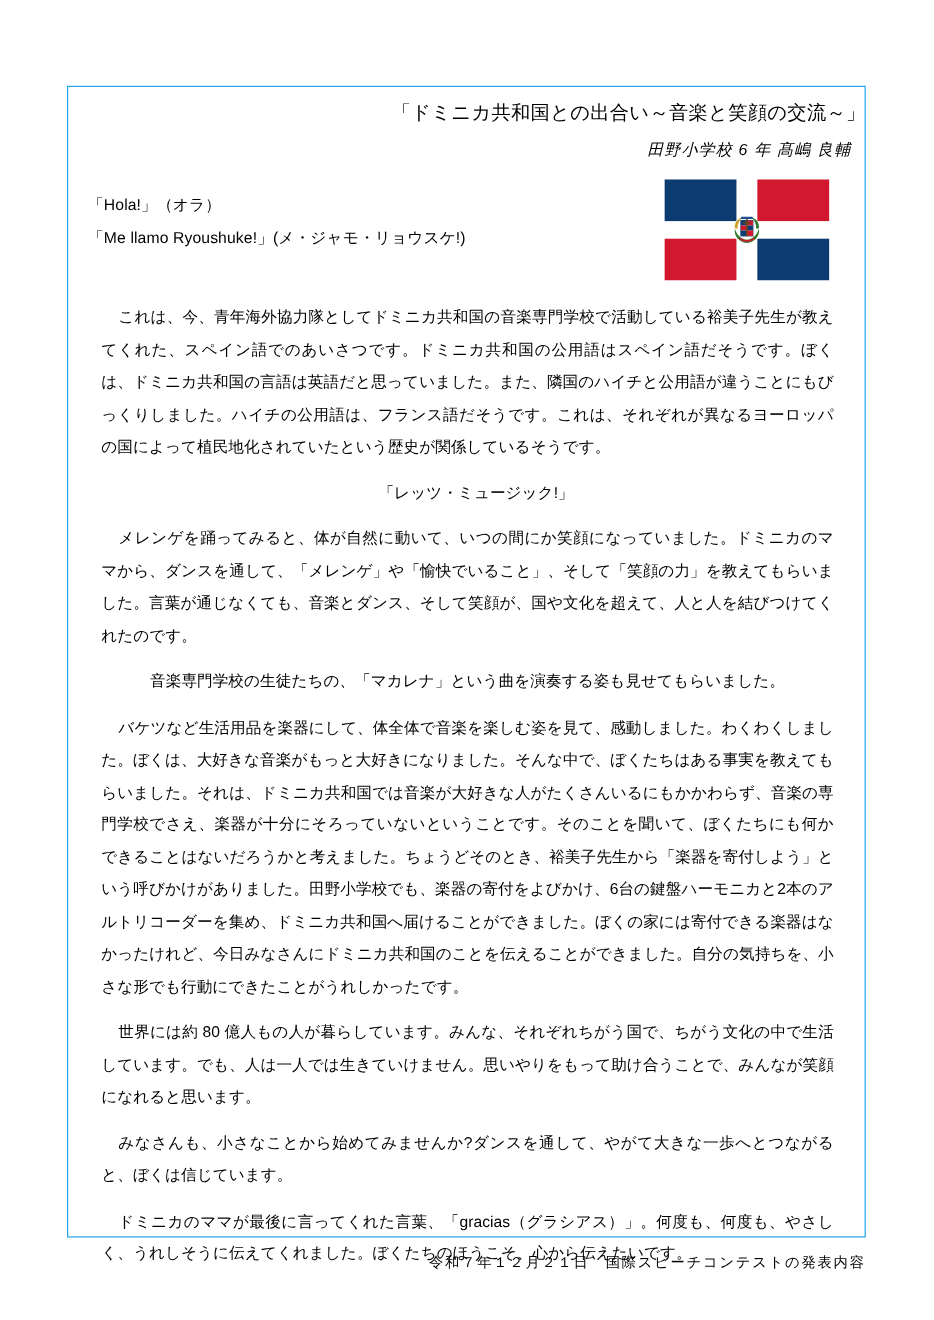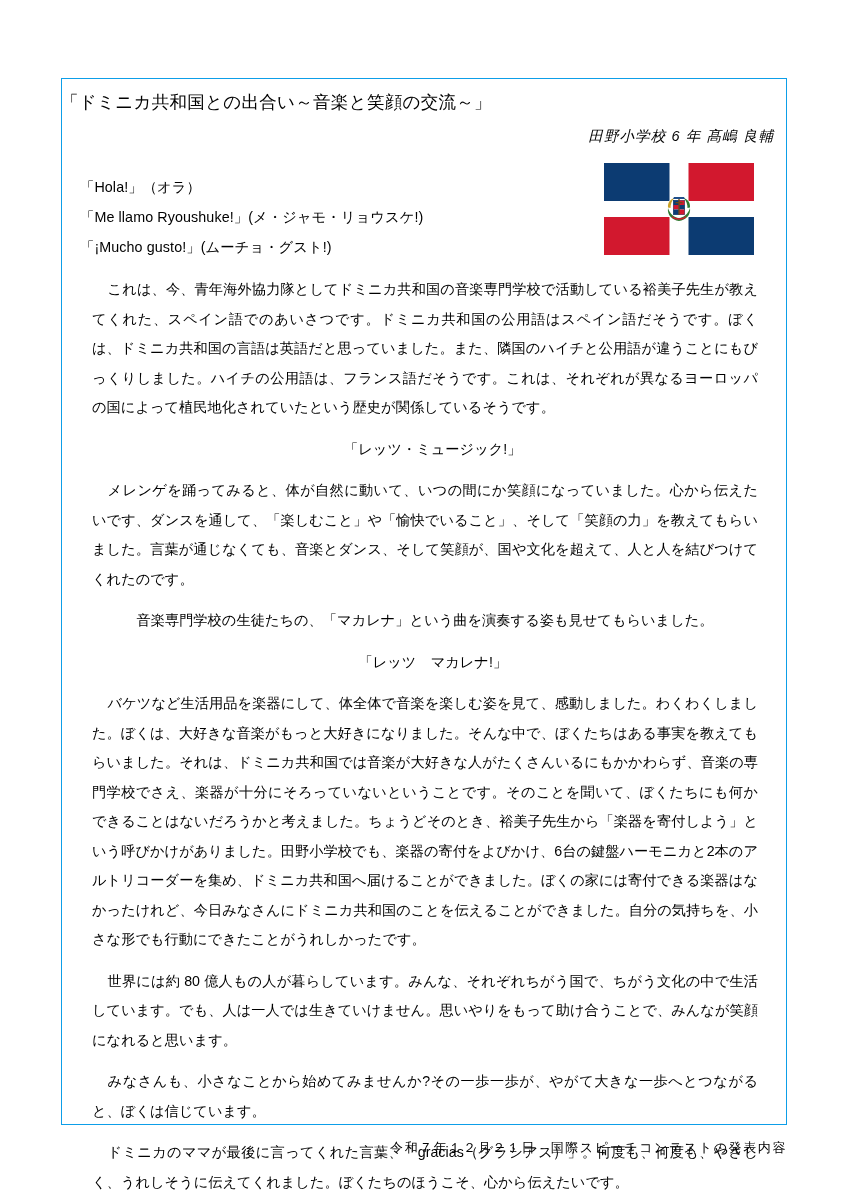--- a/index.html
+++ b/index.html
@@ -33,21 +33,21 @@
     border: 1.5px solid #0d9ee8;
     box-sizing: border-box;
   }
 
   
   .doc-title {
     position: absolute;
     left: 61px;
     top: 90px;
     width: 726px;
-    text-align: left;
+    text-align: right;
     font-size: 17.5px;
     letter-spacing: 0.3px;
     white-space: nowrap;
   }
 
   
   .doc-byline {
     position: absolute;
     right: 75px;
     top: 127px;
@@ -146,31 +146,29 @@
         <rect x="-7" y="-14" width="14" height="2.6" fill="#6b4a1c"></rect>
         <path d="M-12,-20 L12,-20 L10,-24 L-10,-24 Z" fill="#1f4f8a"></path>
         <path d="M-14,14 C-7,20 7,20 14,14 L14,17 C7,23 -7,23 -14,17 Z" fill="#d2182e"></path>
       </g>
     </svg>
   </div>
 
   <div class="greetings">
     <div class="greet-line">「Hola!」（オラ）</div>
     <div class="greet-line">「Me llamo Ryoushuke!」(メ・ジャモ・リョウスケ!)</div>
-    <div class="greet-line">「¡Mucho gusto!」(ムーチョ・グスト!)</div>
   </div>
 
   <div class="body-text">
     <p class="para indent">これは、今、青年海外協力隊としてドミニカ共和国の音楽専門学校で活動している裕美子先生が教えてくれた、スペイン語でのあいさつです。ドミニカ共和国の公用語はスペイン語だそうです。ぼくは、ドミニカ共和国の言語は英語だと思っていました。また、隣国のハイチと公用語が違うことにもびっくりしました。ハイチの公用語は、フランス語だそうです。これは、それぞれが異なるヨーロッパの国によって植民地化されていたという歴史が関係しているそうです。</p>
     <p class="para indent nojustify">「レッツ・ミュージック!」</p>
-    <p class="para indent">メレンゲを踊ってみると、体が自然に動いて、いつの間にか笑顔になっていました。心から伝えたいです、ダンスを通して、「楽しむこと」や「愉快でいること」、そして「笑顔の力」を教えてもらいました。言葉が通じなくても、音楽とダンス、そして笑顔が、国や文化を超えて、人と人を結びつけてくれたのです。</p>
+    <p class="para indent">メレンゲを踊ってみると、体が自然に動いて、いつの間にか笑顔になっていました。ドミニカのママから、ダンスを通して、「メレンゲ」や「愉快でいること」、そして「笑顔の力」を教えてもらいました。言葉が通じなくても、音楽とダンス、そして笑顔が、国や文化を超えて、人と人を結びつけてくれたのです。</p>
     <p class="para noindent nojustify">音楽専門学校の生徒たちの、「マカレナ」という曲を演奏する姿も見せてもらいました。</p>
-    <p class="para indent nojustify">「レッツ　マカレナ!」</p>
     <p class="para indent">バケツなど生活用品を楽器にして、体全体で音楽を楽しむ姿を見て、感動しました。わくわくしました。ぼくは、大好きな音楽がもっと大好きになりました。そんな中で、ぼくたちはある事実を教えてもらいました。それは、ドミニカ共和国では音楽が大好きな人がたくさんいるにもかかわらず、音楽の専門学校でさえ、楽器が十分にそろっていないということです。そのことを聞いて、ぼくたちにも何かできることはないだろうかと考えました。ちょうどそのとき、裕美子先生から「楽器を寄付しよう」という呼びかけがありました。田野小学校でも、楽器の寄付をよびかけ、6台の鍵盤ハーモニカと2本のアルトリコーダーを集め、ドミニカ共和国へ届けることができました。ぼくの家には寄付できる楽器はなかったけれど、今日みなさんにドミニカ共和国のことを伝えることができました。自分の気持ちを、小さな形でも行動にできたことがうれしかったです。</p>
     <p class="para indent">世界には約 80 億人もの人が暮らしています。みんな、それぞれちがう国で、ちがう文化の中で生活しています。でも、人は一人では生きていけません。思いやりをもって助け合うことで、みんなが笑顔になれると思います。</p>
-    <p class="para indent">みなさんも、小さなことから始めてみませんか?その一歩一歩が、やがて大きな一歩へとつながると、ぼくは信じています。</p>
+    <p class="para indent">みなさんも、小さなことから始めてみませんか?ダンスを通して、やがて大きな一歩へとつながると、ぼくは信じています。</p>
     <p class="para indent">ドミニカのママが最後に言ってくれた言葉、「gracias（グラシアス）」。何度も、何度も、やさしく、うれしそうに伝えてくれました。ぼくたちのほうこそ、心から伝えたいです。</p>
 
   </div>
 
   <div class="doc-footer">令和７年１２月２１日　国際スピーチコンテストの発表内容</div>
 
 </div>
 
 </body></html>

